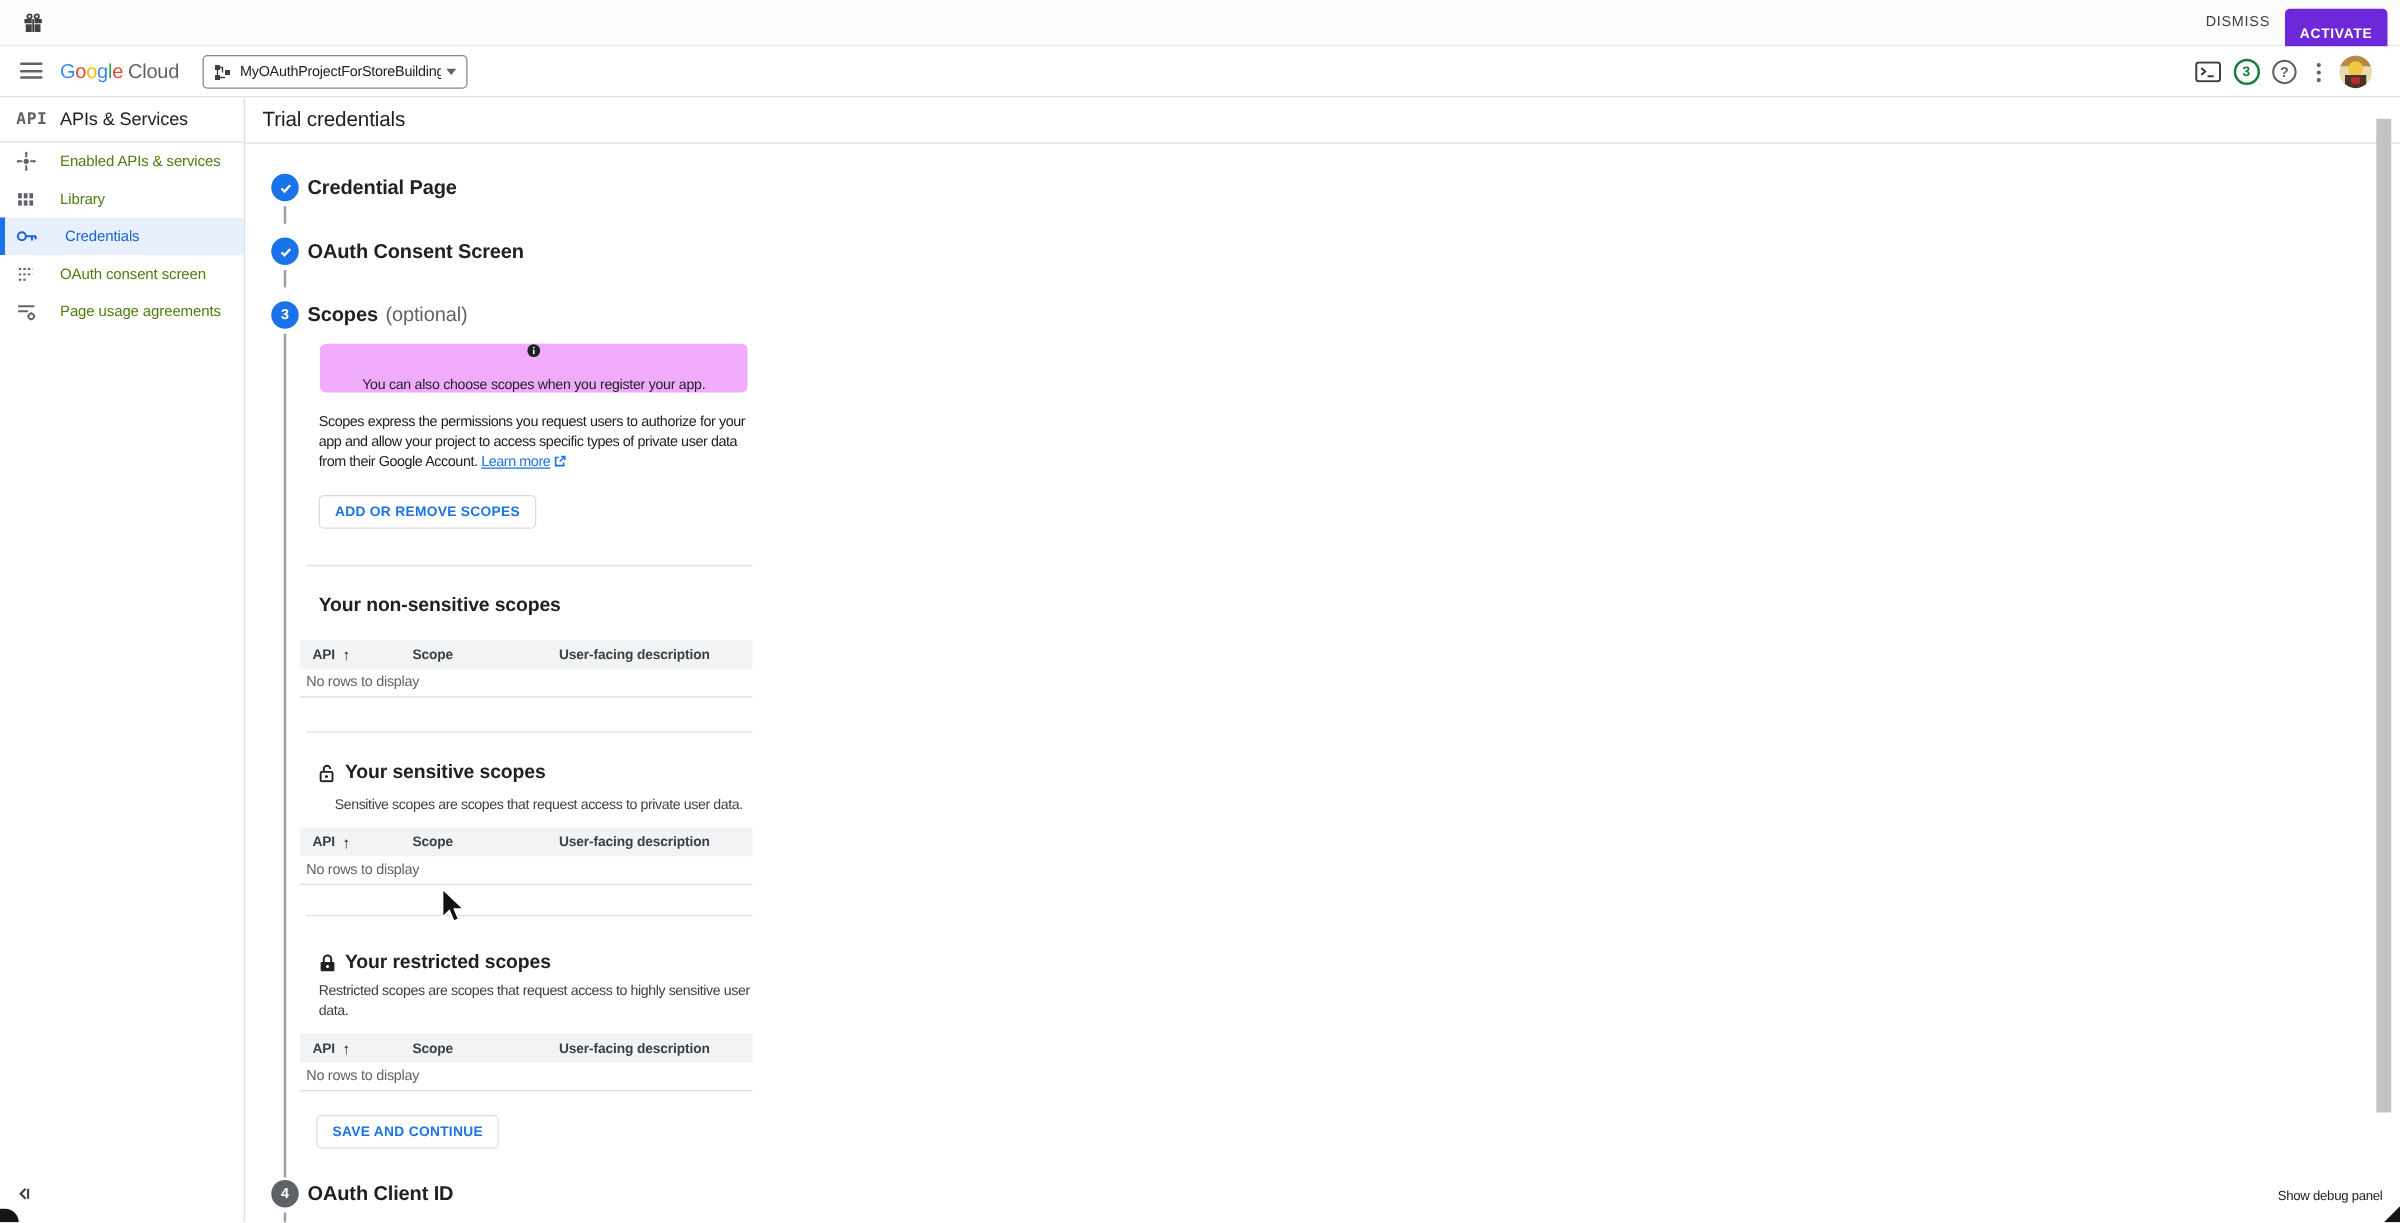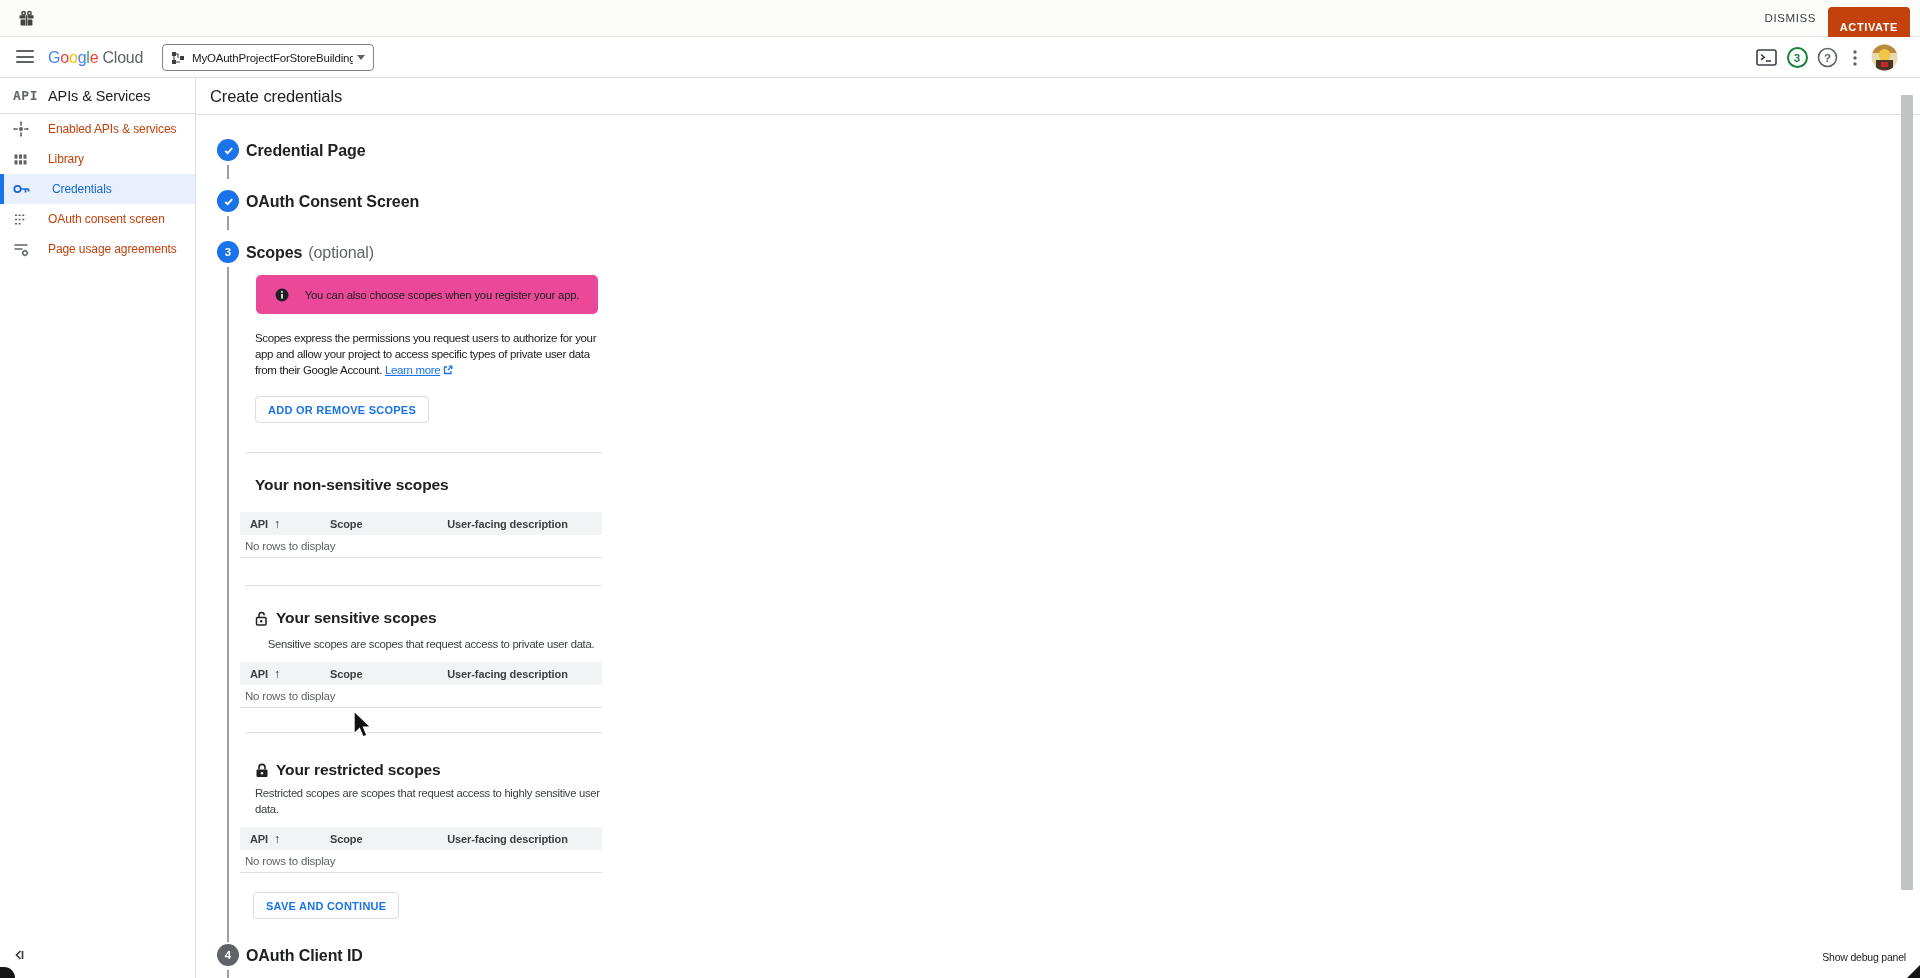--- a/index.html
+++ b/index.html
@@ -6,21 +6,21 @@
   html,body { width:1920px; height:978px; overflow:hidden; }
   body { font-family:"Liberation Sans","DejaVu Sans",sans-serif; background:#fff; color:#202124; }
   #screen { position:relative; width:1920px; height:978px; background:#fff; overflow:hidden; }
 
   
   #trial-banner { position:absolute; left:0; top:0; width:1920px; height:37px; background:#fcfcfa; border-bottom:1px solid #e4e4e0; }
   .gift { position:absolute; left:18px; top:10px; }
   .banner-text { position:absolute; left:50px; top:0; height:36px; line-height:36px; font-size:11px; color:#202124; letter-spacing:-0.1px; white-space:nowrap; }
   .banner-text a { color:#1a73e8; text-decoration:underline; cursor:pointer; }
   .dismiss-btn { position:absolute; right:104px; top:0; height:36px; line-height:36px; font-size:11.5px; font-weight:400; color:#3c4043; letter-spacing:0.6px; cursor:pointer; }
-  .activate-btn { position:absolute; right:10px; top:7px; height:40px; padding:0 12px; background:#c2410c; color:#fff; font-size:11px; font-weight:700; letter-spacing:0.6px; border:none; border-radius:4px; line-height:23px; cursor:pointer; }
+  .activate-btn { position:absolute; right:10px; top:7px; height:40px; padding:0 12px; background:#6d28d9; color:#fff; font-size:11px; font-weight:700; letter-spacing:0.6px; border:none; border-radius:4px; line-height:23px; cursor:pointer; }
 
   
   #appbar { position:absolute; left:0; top:37px; width:1920px; height:41px; background:#fff; border-bottom:1px solid #dadce0; }
   .hamburger { position:absolute; left:16px; top:13px; width:18px; height:14px; cursor:pointer; }
   .hamburger span { display:block; height:2px; background:#5f6368; margin-bottom:3.5px; border-radius:1px; }
   .logo { position:absolute; left:48px; top:0; height:41px; line-height:41px; font-size:16px; font-weight:500; letter-spacing:-0.2px; white-space:nowrap; }
   .logo .cloud { color:#5f6368; font-weight:400; margin-left:4px; }
   .project-btn { position:absolute; left:162px; top:7px; width:212px; height:27px; border:1px solid #80868b; border-radius:4px; display:flex; align-items:center; padding:0 8px; cursor:pointer; background:#fff; }
   .project-btn .pname { font-size:11.5px; color:#202124; margin-left:7px; letter-spacing:-0.2px; white-space:nowrap; overflow:hidden; flex:1; }
   .caret { width:0; height:0; border-left:4.5px solid transparent; border-right:4.5px solid transparent; border-top:5px solid #5f6368; margin-left:4px; }
@@ -37,21 +37,21 @@
   .notif-circle { width:21px; height:21px; border:2px solid #188038; border-radius:50%; display:flex; align-items:center; justify-content:center; font-size:11px; font-weight:700; color:#188038; }
   #help-icon { left:1813px; width:28px; }
   #more-icon { left:1846px; width:18px; }
   #avatar { left:1868px; width:32px; }
 
   
   #sidebar { position:absolute; left:0; top:78px; width:196px; height:900px; background:#fff; border-right:1px solid #dadce0; }
   .sb-title { height:36px; border-bottom:1px solid #e0e0e0; display:flex; align-items:center; }
   .sb-api-glyph { width:34px; margin-left:13px; font-family:"DejaVu Sans Mono","Liberation Mono",monospace; font-weight:700; font-size:13px; color:#5f6368; letter-spacing:0.5px; }
   .sb-title-label { font-size:14.5px; color:#202124; letter-spacing:-0.1px; margin-left:1px; }
-  .sb-item { height:30px; display:flex; align-items:center; cursor:pointer; color:#c2410c; margin-top:0; }
+  .sb-item { height:30px; display:flex; align-items:center; cursor:pointer; color:#4d7c0f; margin-top:0; }
   .sb-item:first-of-type { margin-top:2px; }
   .sb-icon { width:34px; padding-left:13px; display:flex; align-items:center; }
   .sb-label { font-size:12px; letter-spacing:-0.1px; margin-left:14px; white-space:nowrap; }
   .sb-item.active { background:#e8f0fe; border-left:4px solid #1a73e8; color:#1967d2; }
   .sb-item.active .sb-icon { padding-left:9px; }
   .sb-item.active .sb-label { color:#1967d2; }
 
   
   #main { position:absolute; left:196px; top:78px; width:1724px; height:900px; background:#fff; }
   .page-titlebar { position:absolute; left:0; top:0; width:1724px; height:37px; border-bottom:1px solid #e0e0e0; }
@@ -59,21 +59,21 @@
 
   .step-circle { position:absolute; left:21px; width:22px; height:22px; border-radius:50%; display:flex; align-items:center; justify-content:center; color:#fff; font-size:11.5px; font-weight:700; }
   .step-circle.done, .step-circle.active { background:#1a73e8; }
   .step-circle.pending { background:#5f6368; }
   .step-label { position:absolute; left:50px; font-size:16px; font-weight:700; color:#202124; letter-spacing:-0.1px; line-height:22px; white-space:nowrap; cursor:pointer; }
   .step-label .suffix { font-weight:400; color:#5f6368; margin-left:6px; }
   .connector { position:absolute; left:31px; width:1.5px; background:#9aa0a6; }
 
   
   #scopes-content { position:absolute; left:44px; top:189px; width:362px; height:670px; }
-  .info-banner { position:absolute; left:16px; top:8px; width:342px; height:39px; background:#ec4899; border-radius:5px; display:flex; align-items:center; justify-content:center; gap:16px; }
+  .info-banner { position:absolute; left:16px; top:8px; width:342px; height:39px; background:#f0abfc; border-radius:5px; display:flex; align-items:center; justify-content:center; gap:16px;flex-direction:column; }
   .info-banner .itext { font-size:11.3px; color:#202124; letter-spacing:-0.2px; }
   .desc { position:absolute; left:15px; top:63px; width:356px; font-size:11.5px; line-height:16px; letter-spacing:-0.35px; color:#202124; }
   .desc .lm { color:#1a73e8; text-decoration:underline; cursor:pointer; }
   .btn-outline { position:absolute; height:27px; background:#fff; border:1px solid #dadce0; border-radius:4px; color:#1a73e8; font-size:11px; font-weight:700; letter-spacing:0.25px; display:flex; align-items:center; padding:0 12px; cursor:pointer; white-space:nowrap; }
   #add-scopes-btn { left:15px; top:129px; }
   #save-btn { left:13px; top:625px; }
   .divider { position:absolute; left:5px; width:357px; border-top:1px solid #e0e0e0; }
   .sec-title { position:absolute; left:15px; font-size:15.5px; font-weight:700; color:#202124; letter-spacing:-0.1px; line-height:22px; display:flex; align-items:center; gap:7px; white-space:nowrap; }
   .sec-sub { position:absolute; left:15px; width:352px; font-size:11.3px; line-height:16px; letter-spacing:-0.3px; color:#3c4043; }
   .scope-table { position:absolute; left:0; width:362px; }
@@ -249,21 +249,21 @@
           <circle cx="12" cy="11" r="2.2" fill="none" stroke="#5f6368" stroke-width="1.4"></circle>
           <path d="M12 7.8v1M12 13.2v1M8.8 11h1M14.2 11h1" stroke="#5f6368" stroke-width="1.3"></path>
         </svg>
       </span>
       <span class="sb-label">Page usage agreements</span>
     </div>
   </div>
 
   <div id="main">
     <div class="page-titlebar">
-      <div class="page-title">Create credentials</div>
+      <div class="page-title">Trial credentials</div>
     </div>
 
     <div class="step-circle done" style="top:61px;">
       <svg width="13" height="13" viewBox="0 0 13 13">
           <path d="M3.2 6.8l2.4 2.4 4.6-5" fill="none" stroke="#fff" stroke-width="1.9"></path>
         </svg>
     </div>
     <div class="step-label" style="top:62px;">Credential Page</div>
     <div class="connector" style="top:87px; height:14px;"></div>
 

